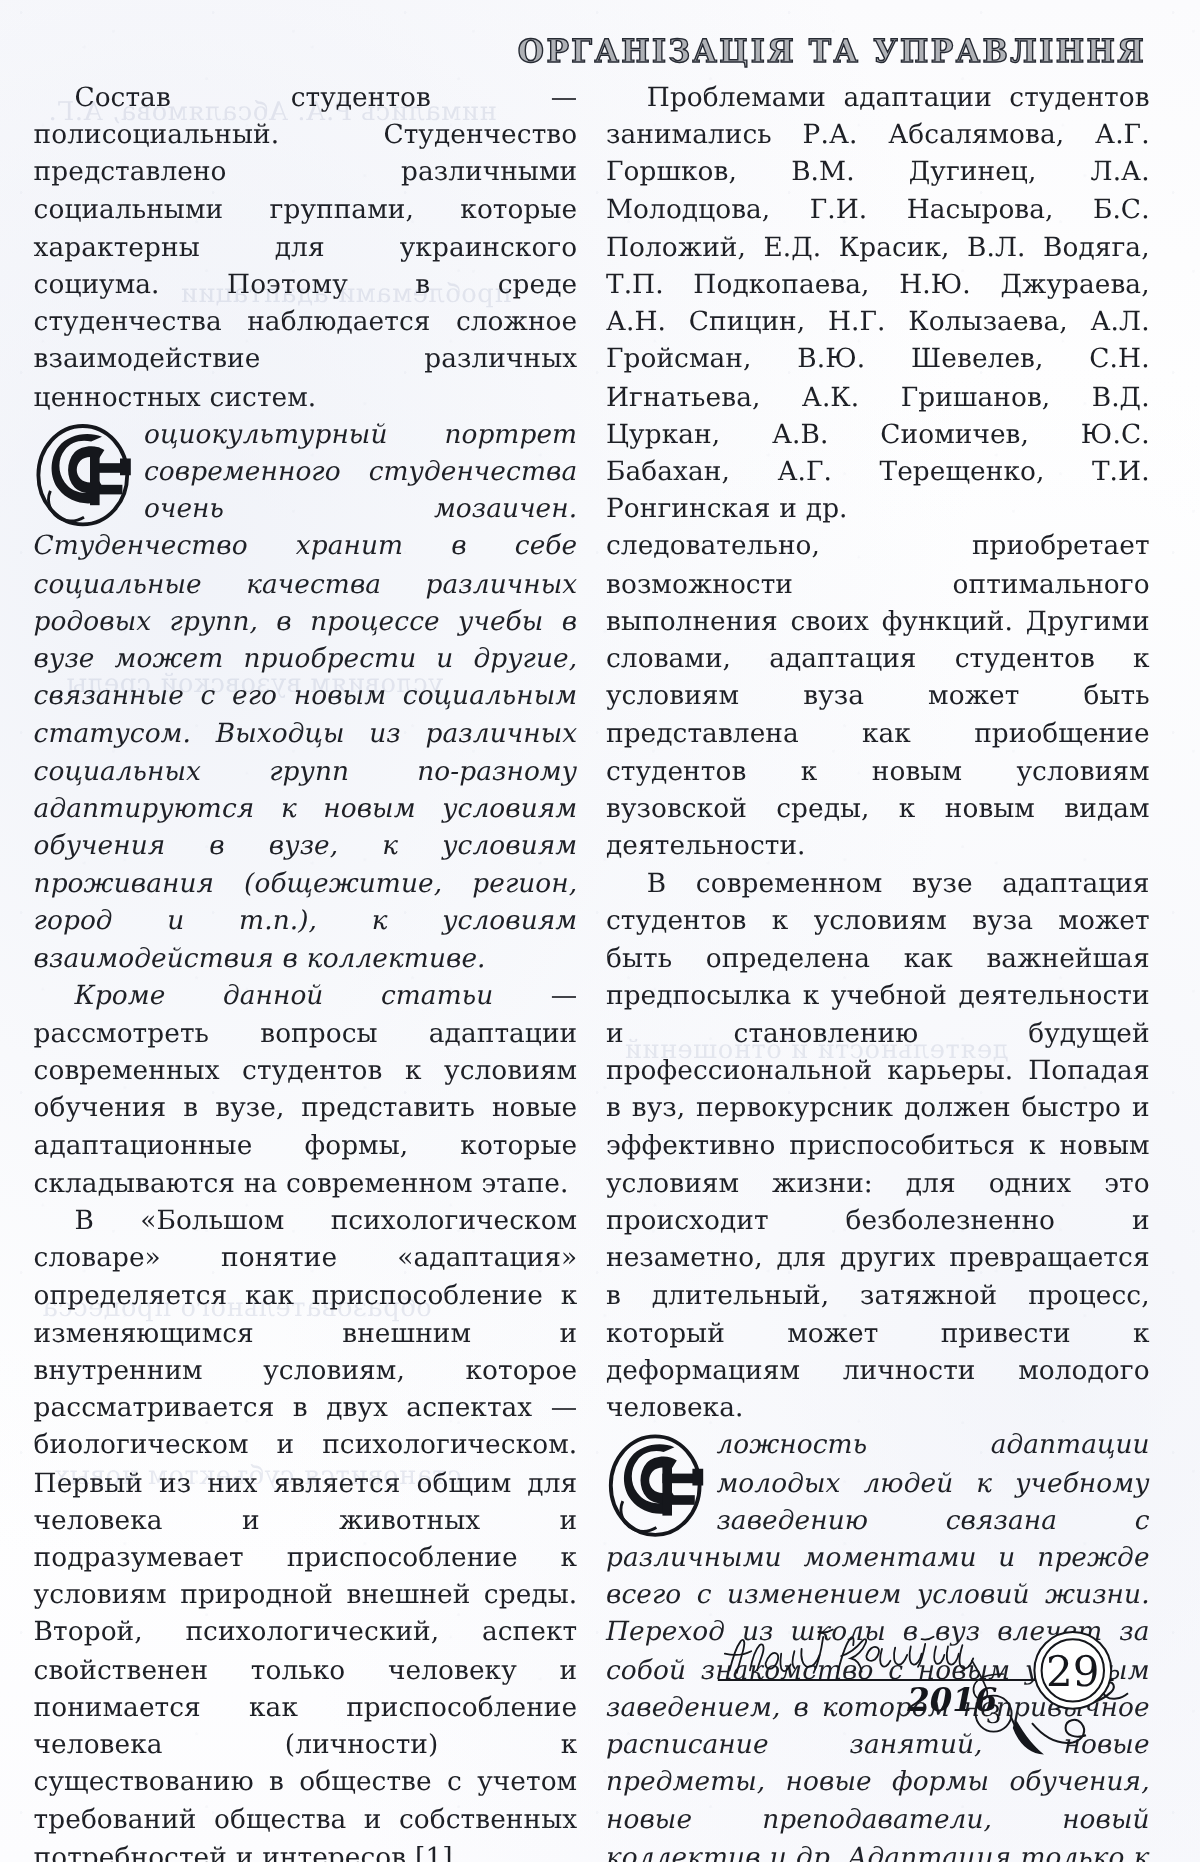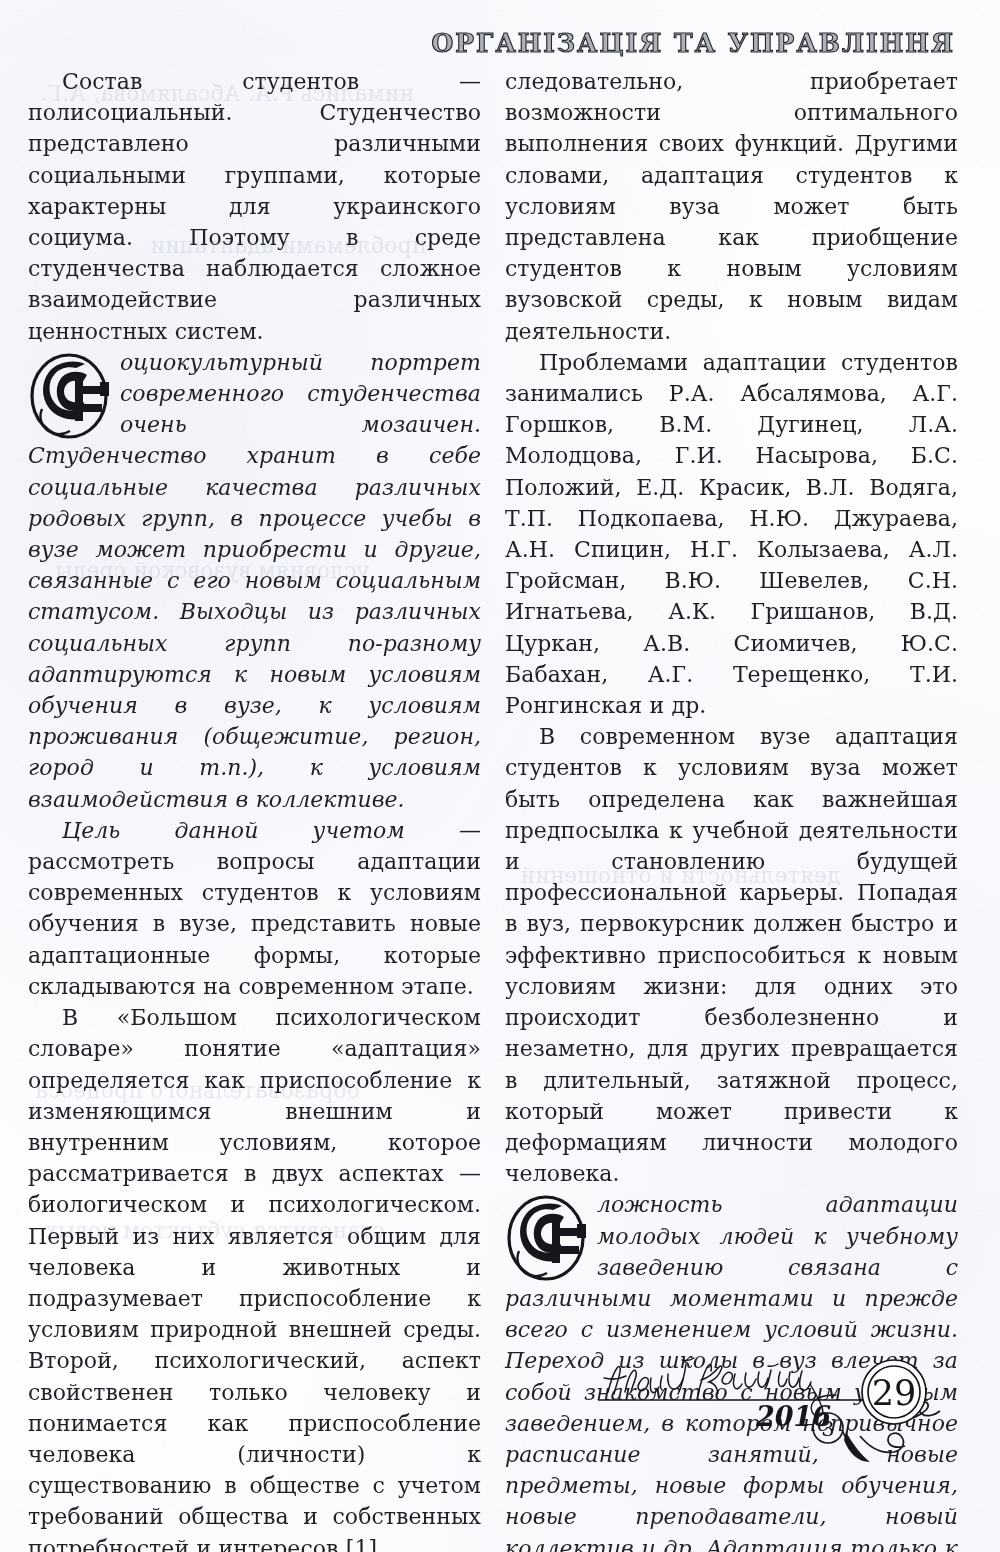--- a/index.html
+++ b/index.html
@@ -181,31 +181,31 @@
               <path d="M72 31h9v14h-9z"></path>
             </g>
             <g fill="none" stroke="#15171c" stroke-width="2.4">
               <path d="M14 58c-4 9 0 20 10 24 6 2 13 1 18-2"></path>
             </g>
           </svg>
         </span>
         <span>оциокультурный портрет современного студенчества очень мозаичен. Студенчество хранит в себе социальные качества различных родовых групп, в процессе учебы в вузе может приобрести и другие, связанные с его новым социальным статусом. Выходцы из различных социальных групп по-разному адаптируются к новым условиям обучения в вузе, к условиям проживания (общежитие, регион, город и т.п.), к условиям взаимодействия в коллективе.</span>
       </p>
 
-      <p class="body"><span class="ital">Цель данной учетом</span><span> — рассмотреть вопросы адаптации современных студентов к условиям обучения в вузе, представить новые адаптационные формы, которые складываются на современном этапе.</span></p>
+      <p class="body"><span class="ital">Кроме данной статьи</span><span> — рассмотреть вопросы адаптации современных студентов к условиям обучения в вузе, представить новые адаптационные формы, которые складываются на современном этапе.</span></p>
 
       <p class="body">В «Большом психологическом словаре» понятие «адаптация» определяется как приспособление к изменяющимся внешним и внутренним условиям, которое рассматривается в двух аспектах — биологическом и психологическом. Первый из них является общим для человека и животных и подразумевает приспособление к условиям природной внешней среды. Второй, психологический, аспект свойственен только человеку и понимается как приспособление человека (личности) к существованию в обществе с учетом требований общества и собственных потребностей и интересов [1].</p>
       <p class="body">Под социальной адаптацией исследователи чаще всего понимают постоянный процесс активного приспособления индивида к условиям социальной среды [3, с. 12].</p>
 
     </div>
 
     <div class="col">
 
+      <p class="body">Проблемами адаптации студентов занимались Р.А. Абсалямова, А.Г. Горшков, В.М. Дугинец, Л.А. Молодцова, Г.И. Насырова, Б.С. Положий, Е.Д. Красик, В.Л. Водяга, Т.П. Подкопаева, Н.Ю. Джураева, А.Н. Спицин, Н.Г. Колызаева, А.Л. Гройсман, В.Ю. Шевелев, С.Н. Игнатьева, А.К. Гришанов, В.Д. Цуркан, А.В. Сиомичев, Ю.С. Бабахан, А.Г. Терещенко, Т.И. Ронгинская и др.</p>
       <p class="body cont">следовательно, приобретает возможности оптимального выполнения своих функций. Другими словами, адаптация студентов к условиям вуза может быть представлена как приобщение студентов к новым условиям вузовской среды, к новым видам деятельности.</p>
-      <p class="body">Проблемами адаптации студентов занимались Р.А. Абсалямова, А.Г. Горшков, В.М. Дугинец, Л.А. Молодцова, Г.И. Насырова, Б.С. Положий, Е.Д. Красик, В.Л. Водяга, Т.П. Подкопаева, Н.Ю. Джураева, А.Н. Спицин, Н.Г. Колызаева, А.Л. Гройсман, В.Ю. Шевелев, С.Н. Игнатьева, А.К. Гришанов, В.Д. Цуркан, А.В. Сиомичев, Ю.С. Бабахан, А.Г. Терещенко, Т.И. Ронгинская и др.</p>
       <p class="body">В современном вузе адаптация студентов к условиям вуза может быть определена как важнейшая предпосылка к учебной деятельности и становлению будущей профессиональной карьеры. Попадая в вуз, первокурсник должен быстро и эффективно приспособиться к новым условиям жизни: для одних это происходит безболезненно и незаметно, для других превращается в длительный, затяжной процесс, который может привести к деформациям личности молодого человека.</p>
 
       <p class="body dropcap-para">
         <span class="dropcap">
           <svg viewBox="0 0 86 92" xmlns="http://www.w3.org/2000/svg" aria-hidden="true">
             <g fill="none" stroke="#15171c" stroke-width="3.2">
               <ellipse cx="41" cy="45" rx="37" ry="41"></ellipse>
             </g>
             <g fill="#15171c">
               <path d="M57 13c-12-5-28-2-36 8-8 10-8 26 0 36 7 9 19 13 30 11l-3-9c-8 2-17-1-22-8-6-8-6-20 0-27 5-7 14-9 22-7z"></path>

